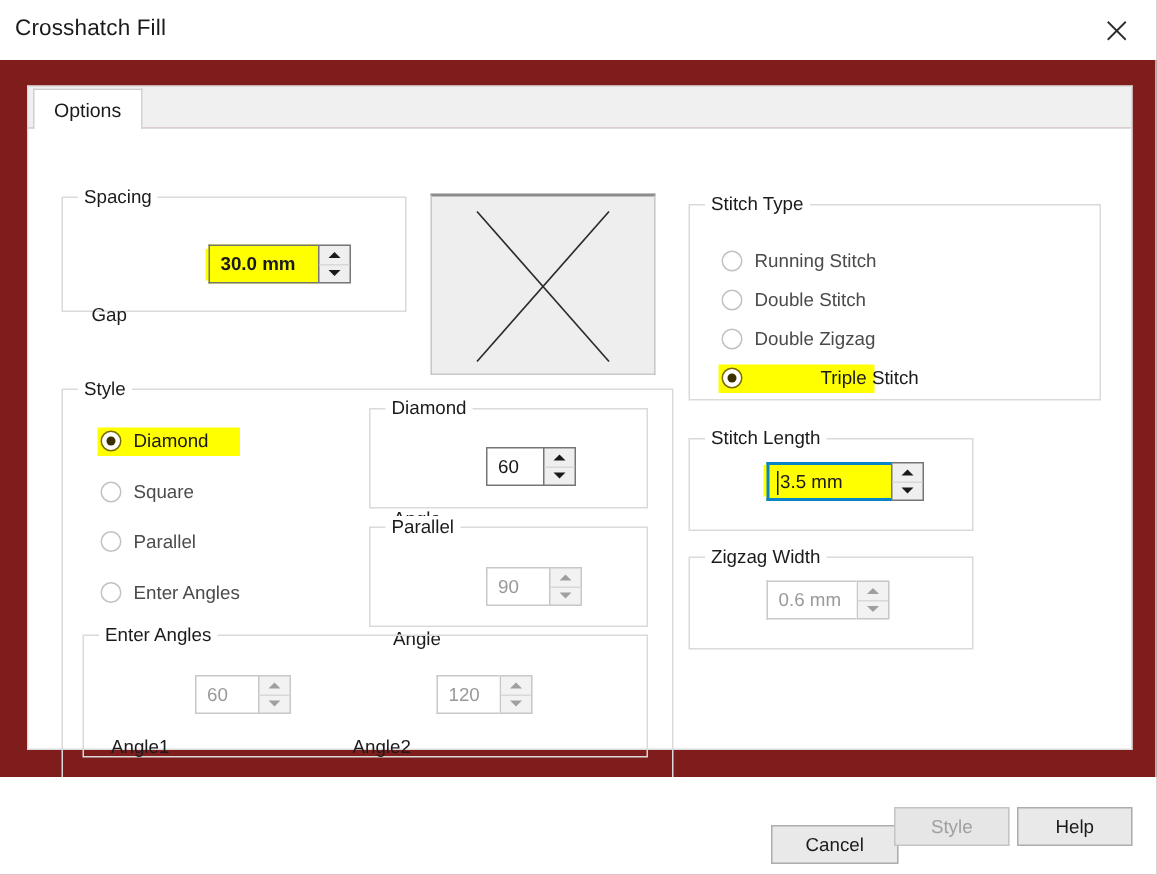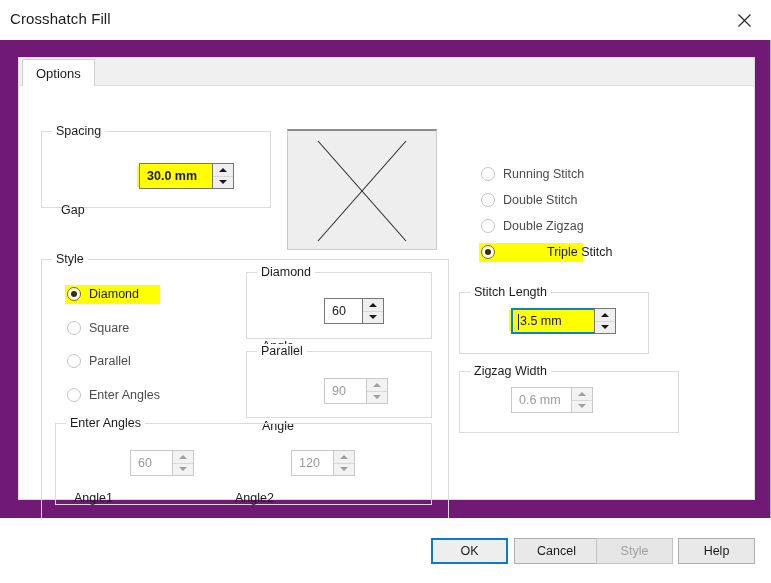--- a/index.html
+++ b/index.html
@@ -15,21 +15,21 @@
     color: #1a1a1a;
     position: relative;
     overflow: hidden;
   }
 
   
   #window {
     position: absolute;
     left: 0; top: 0;
     width: 771px; height: 583px;
-    background: #701a75;
+    background: #7f1d1d;
     box-sizing: border-box;
     border-right: 1px solid #b5b5b5;
   }
 
   #titlebar {
     position: absolute;
     left: 0; top: 0;
     width: 771px; height: 40px;
     background: #ffffff;
   }
@@ -395,20 +395,23 @@
         <div class="btns">
           <div class="up">
               <span class="arrow-up"></span>
             </div>
           <div class="dn">
               <span class="arrow-dn"></span>
             </div>
         </div>
       </div>
 
+      <div class="group" style="left:440px; top:50px; width:275px; height:131px;">
+        <div class="glabel">Stitch Type</div>
+      </div>
       <div class="radio-row" style="left:462px; top:78px;">
         <span class="radio-mark"></span>
         <span class="radio-label">Running Stitch</span>
       </div>
       <div class="radio-row" style="left:462px; top:104px;">
         <span class="radio-mark"></span>
         <span class="radio-label">Double Stitch</span>
       </div>
       <div class="radio-row" style="left:462px; top:130px;">
         <span class="radio-mark"></span>
@@ -429,38 +432,37 @@
         <div class="btns">
           <div class="up">
               <span class="arrow-up"></span>
             </div>
           <div class="dn">
               <span class="arrow-dn"></span>
             </div>
         </div>
       </div>
 
-      <div class="group" style="left:440px; top:285px; width:220px; height:62px;">
+      <div class="group" style="left:440px; top:285px; width:190px; height:62px;">
         <div class="glabel">Zigzag Width</div>
       </div>
       <div class="spin disabled" style="left:492px; top:301px; width:82px;">
         <div class="txt">0.6 mm</div>
         <div class="btns">
           <div class="up">
               <span class="arrow-up"></span>
             </div>
           <div class="dn">
               <span class="arrow-dn"></span>
             </div>
         </div>
       </div>
 
     </div>
   </div>
 
   <div id="footer">
-    <div class="btn default" style="left:431px; top:20px; width:77px;">OK</div>
-    <div class="btn" style="left:514px; top:20px; width:85px;">Cancel</div>
+    <div class="btn" style="left:514px; top:32px; width:85px;">Cancel</div>
     <div class="btn disabled" style="left:596px; top:20px; width:77px;">Style</div>
     <div class="btn" style="left:678px; top:20px; width:77px;">Help</div>
   </div>
 
 </div>
 
 </body></html>

